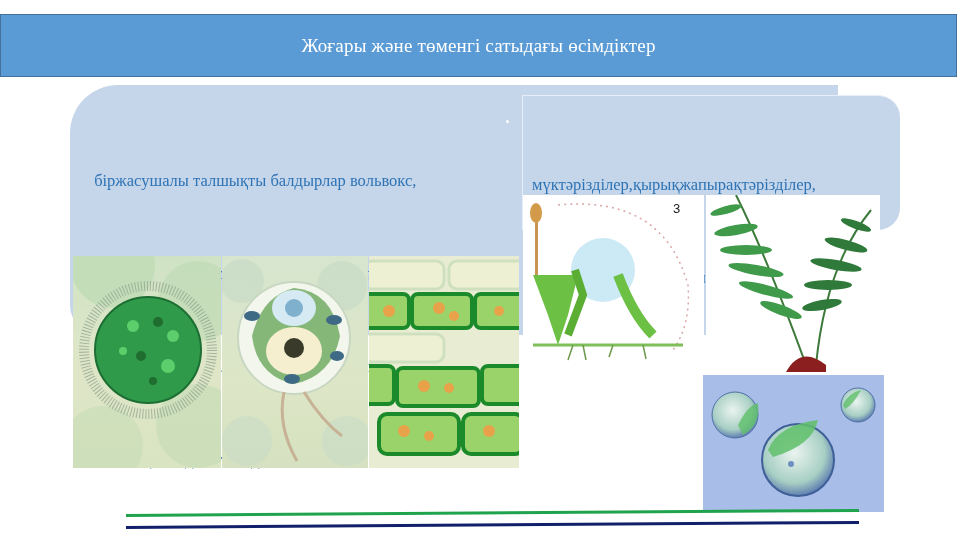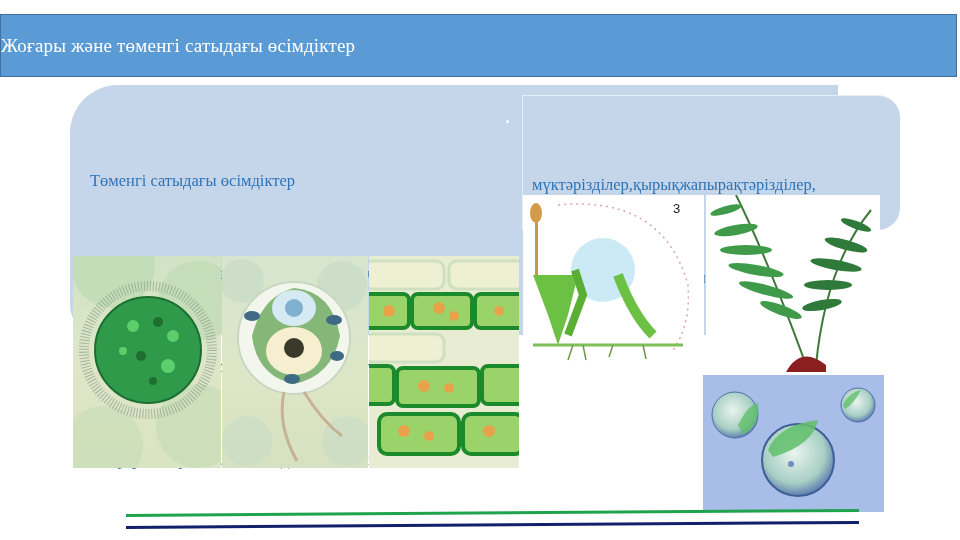--- a/index.html
+++ b/index.html
@@ -1,17 +1,17 @@
 <!DOCTYPE html>
 <html><head>
 <meta charset="utf-8">
 <style>
   html, body { margin:0; padding:0; }
   body { width:960px; height:540px; position:relative; overflow:hidden; background:#ffffff; font-family:"Liberation Serif", serif; }
-  .header { position:absolute; left:0; top:14px; width:957px; height:63px; background:#5b9bd5; border:1px solid #41719c; box-sizing:border-box; display:flex; align-items:center; justify-content:flex-start; }
+  .header { position:absolute; left:0; top:14px; width:957px; height:63px; background:#5b9bd5; border:1px solid #41719c; box-sizing:border-box; display:flex; align-items:center; justify-content:center; }
   .header-title { color:#ffffff; font-family:"Liberation Serif", serif; font-size:19px; letter-spacing:0.2px; }
   .panel-left { position:absolute; left:70px; top:85px; width:768px; height:250px; background:#c5d5ea; border-radius:48px 0 0 30px; }
   .panel-right { position:absolute; left:522px; top:95px; width:378px; height:135px; background:#c5d5ea; border-radius:0 22px 22px 0; border-left:1px solid #e8eef7; border-top:1px solid #e8eef7; box-sizing:border-box; }
   .text-block { position:absolute; color:#2e74b5; font-family:"Liberation Serif", serif; font-size:16.5px; line-height:31px; white-space:pre; }
   .left-text { left:90px; top:103px; }
   .right-text { left:532px; top:107px; }
   .dot { position:absolute; left:506px; top:120px; width:3px; height:3px; border-radius:50%; background:#ffffff; }
   .pic { position:absolute; overflow:hidden; }
   .algae1 { left:73px; top:256px; width:148px; height:212px; background:linear-gradient(180deg,#cfe3c4 0%,#dfe6c8 50%,#d9e4c2 100%); }
   .algae2 { left:222px; top:256px; width:146px; height:212px; background:linear-gradient(180deg,#d7e5cf 0%,#dde6c6 60%,#d5e1c0 100%); }
@@ -27,21 +27,20 @@
 <body>
 
 <div class="header">
   <span class="header-title">Жоғары және төменгі сатыдағы өсімдіктер</span>
 </div>
 
 <div class="panel-left"></div>
 <div class="panel-right"></div>
 
 <div class="text-block left-text">
-  <div>Төменгі сатыдағы өсімдіктер</div>
   <div> біржасушалы талшықты балдырлар вольвокс,</div>
   <div> көпжасушалы жасыл,қоңыр, қызыл балдырлар.</div>
   <div>Олар ұлпаларға бөлінбегендіктен,  таллом</div>
   <div>немесе қабат деп аталады.</div>
 </div>
 <div class="dot"></div>
 
 <div class="text-block right-text">
   <div>мүктәрізділер,қырықжапырақтәрізділер,</div>
   <div>ашықтұқымдылар, жабықтұқымдылар.</div>

